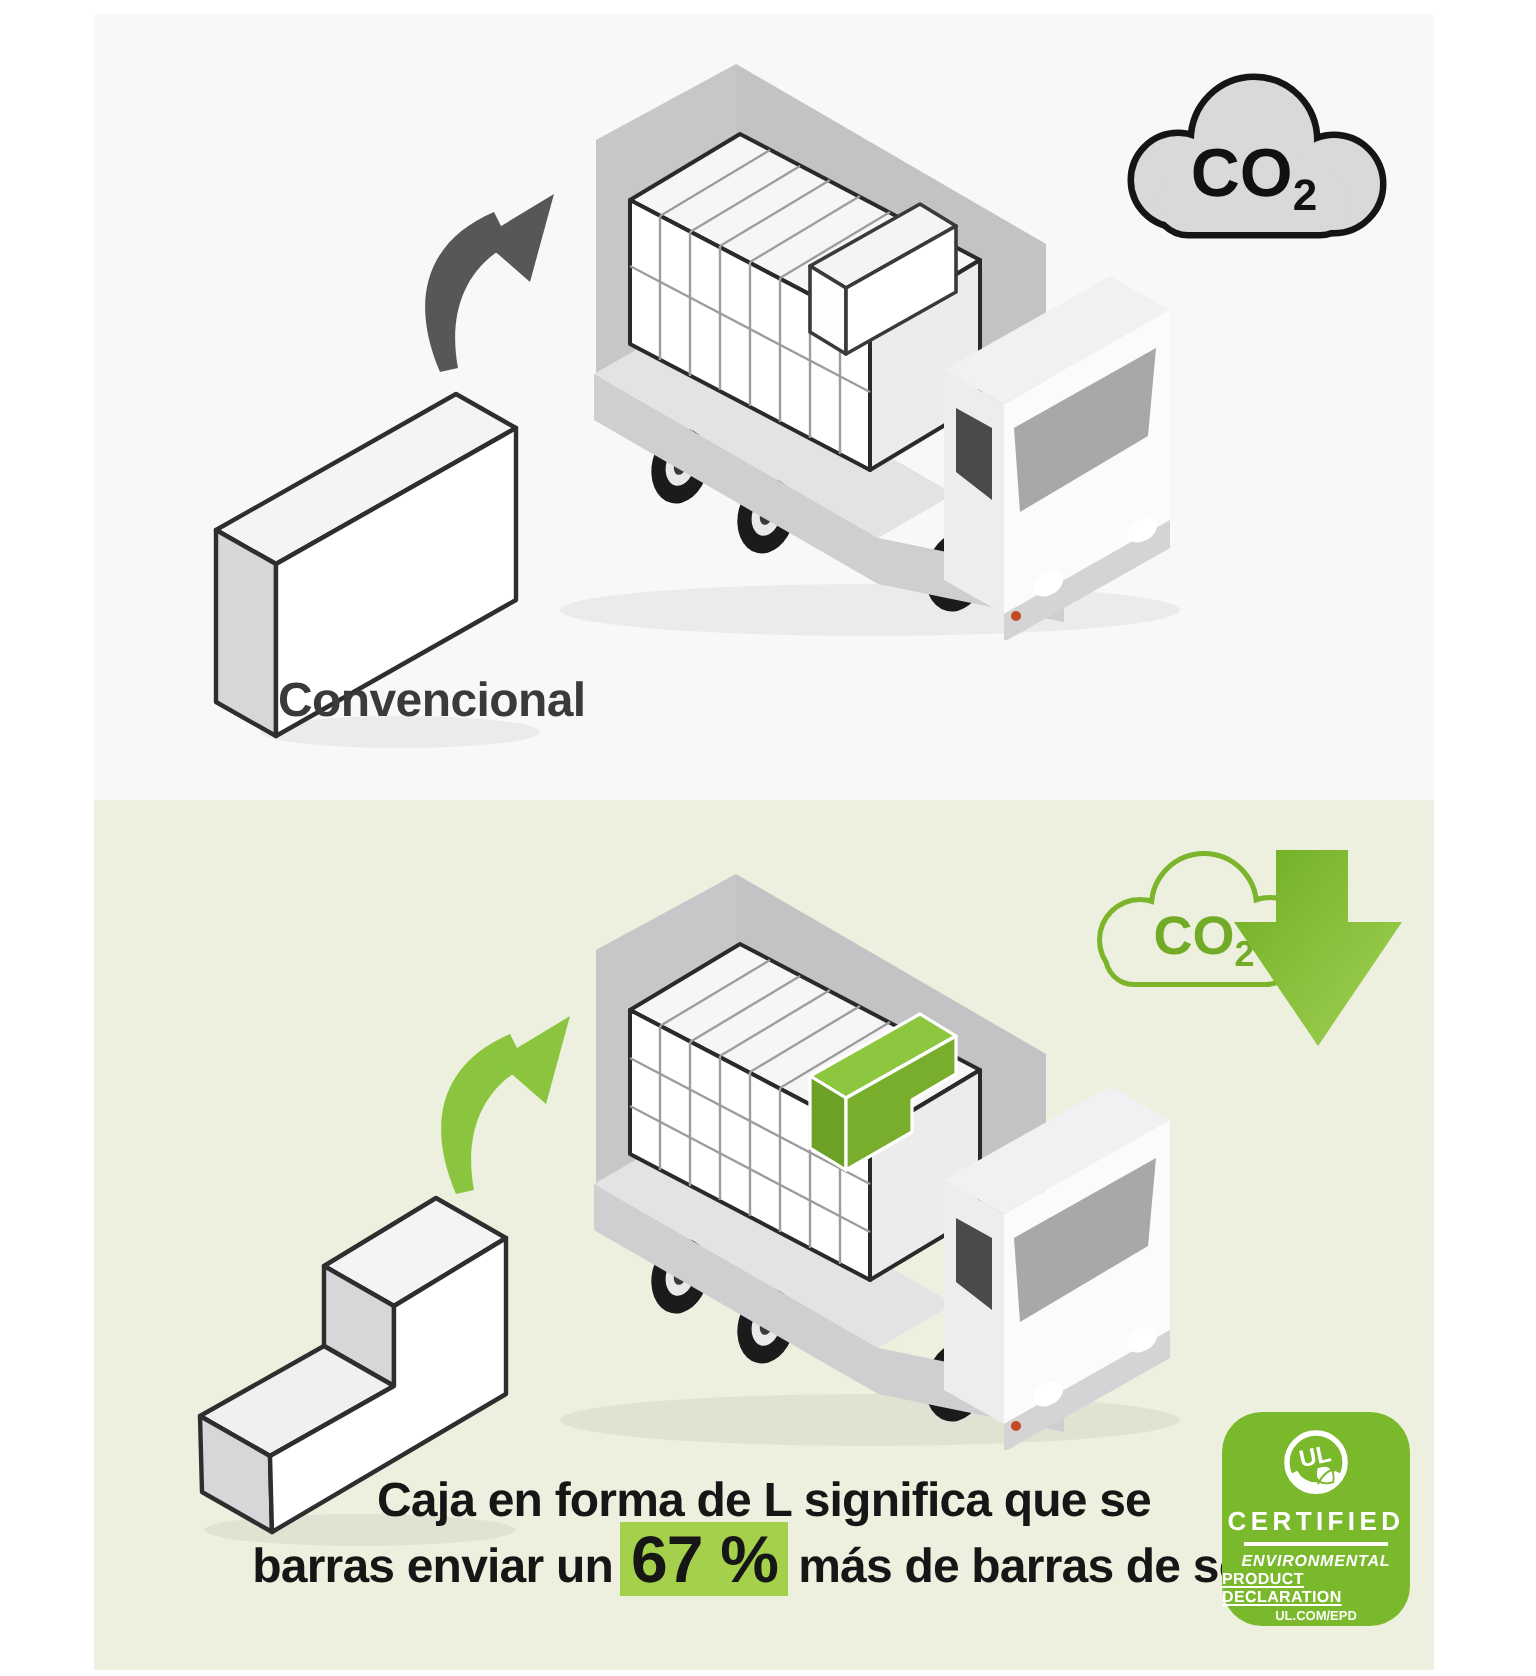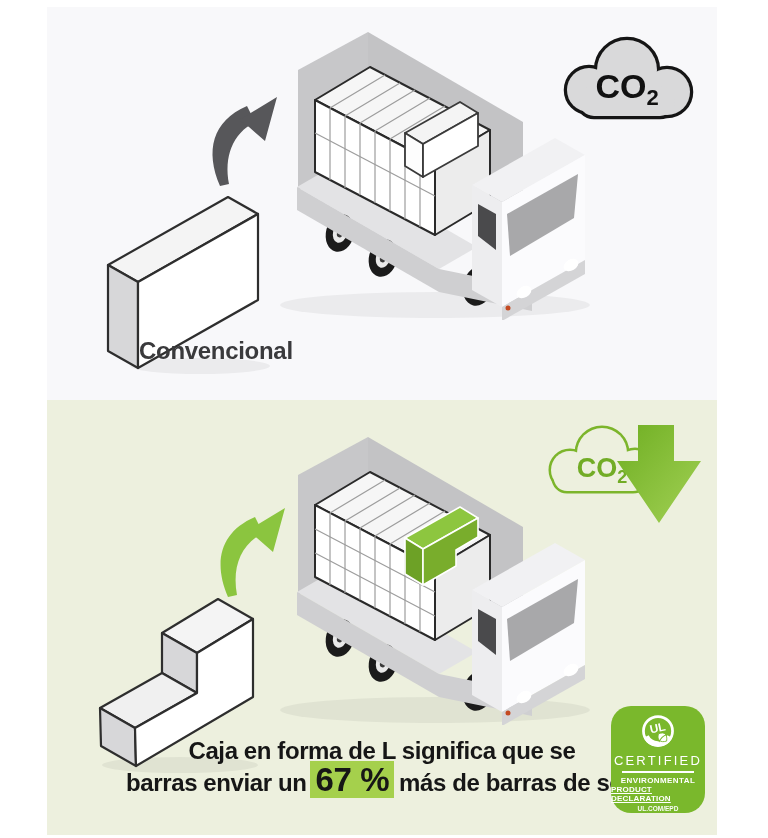--- a/index.html
+++ b/index.html
@@ -28,23 +28,23 @@
   }
   .caption2 .hl{
     font-size:33px;background:#a5d04c;padding:0 5px;margin:0 5px 0 4px;
   }
   .badge{
     position:absolute;left:564px;top:306px;width:94px;height:107px;
     background:#7ab82c;border-radius:20px;z-index:2;
     display:flex;flex-direction:column;align-items:center;
     padding-top:6px;box-sizing:border-box;
   }
-  .badge-certified{font-size:13px;font-weight:normal;color:#fff;letter-spacing:2.2px;margin-top:1px;}
+  .badge-certified{font-size:13px;font-weight:bold;color:#fff;letter-spacing:2.2px;margin-top:1px;}
   .badge-rule{width:72px;height:2px;background:#fff;margin:3px 0 3px;}
-  .badge-l1{font-size:8px;font-weight:bold;color:#fff;letter-spacing:0.4px;}
+  .badge-l1{font-size:8px;font-weight:bold;color:#fff;letter-spacing:0.4px;font-style:italic;}
   .badge-l2{font-size:8px;font-weight:bold;color:#fff;letter-spacing:0.2px;text-decoration:underline;}
   .badge-l3{font-size:6.5px;font-weight:bold;color:#fff;margin-top:2px;opacity:.95;}
   svg{display:block;}
 </style>
 </head>
 <body>
 
 <div class="stage">
 
   <div class="panel panel-top">

